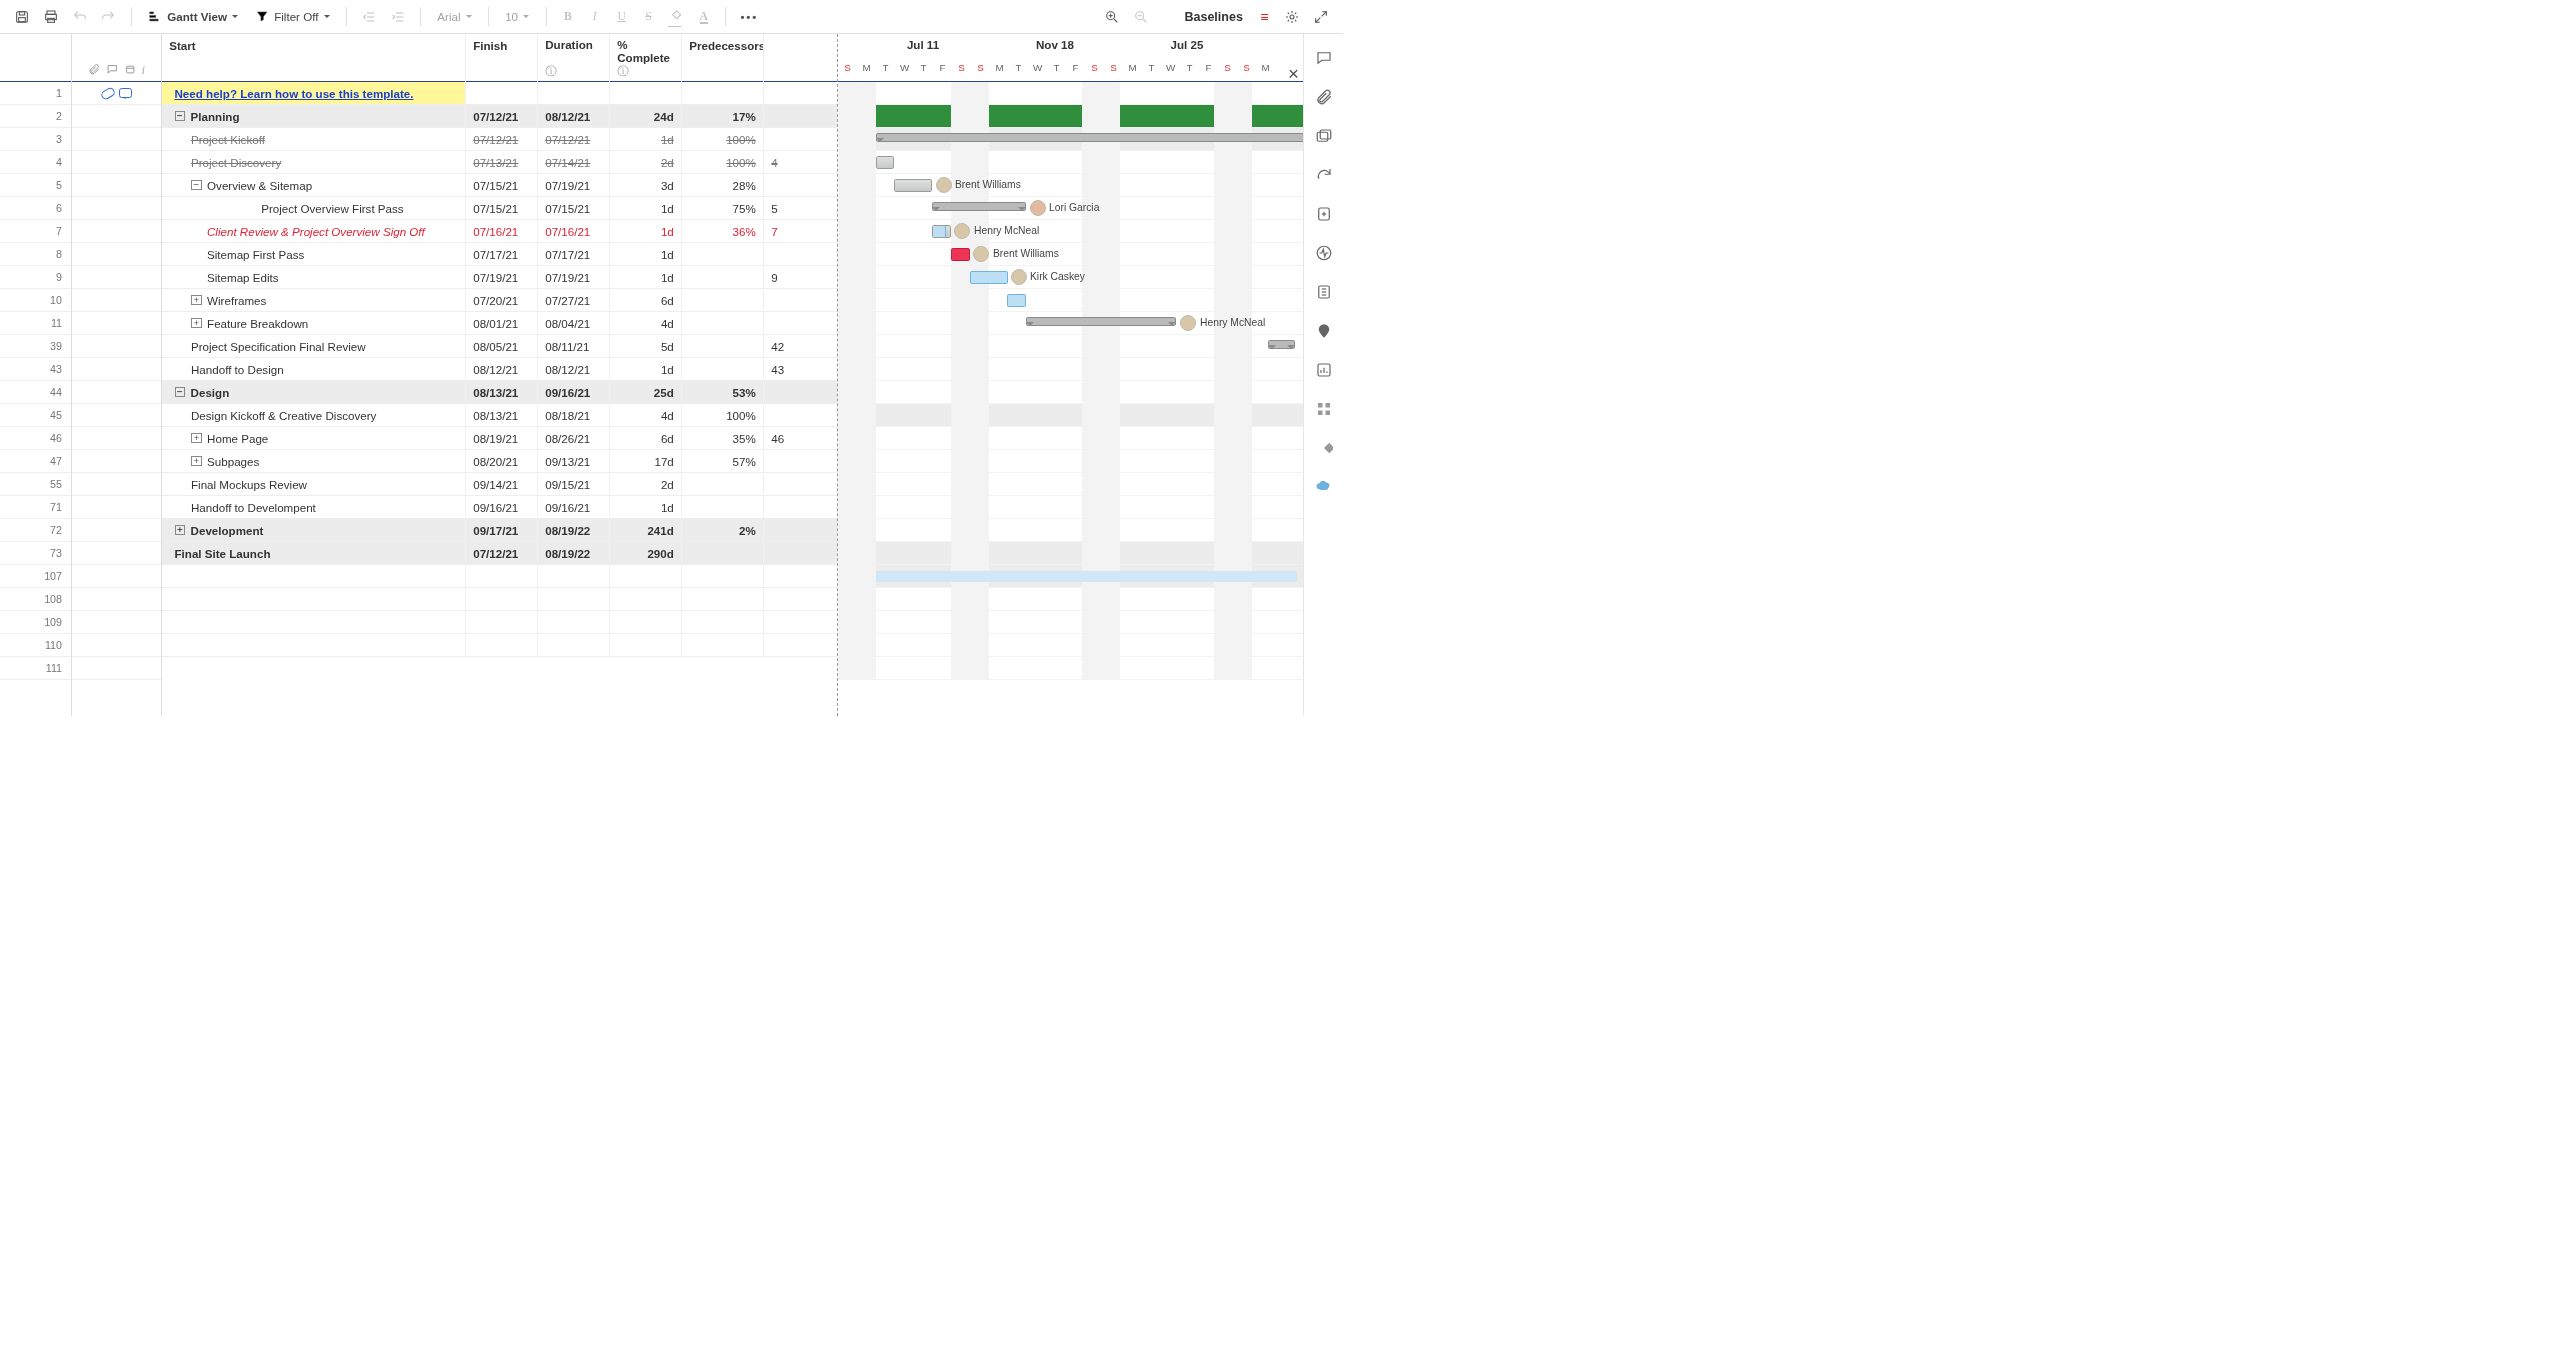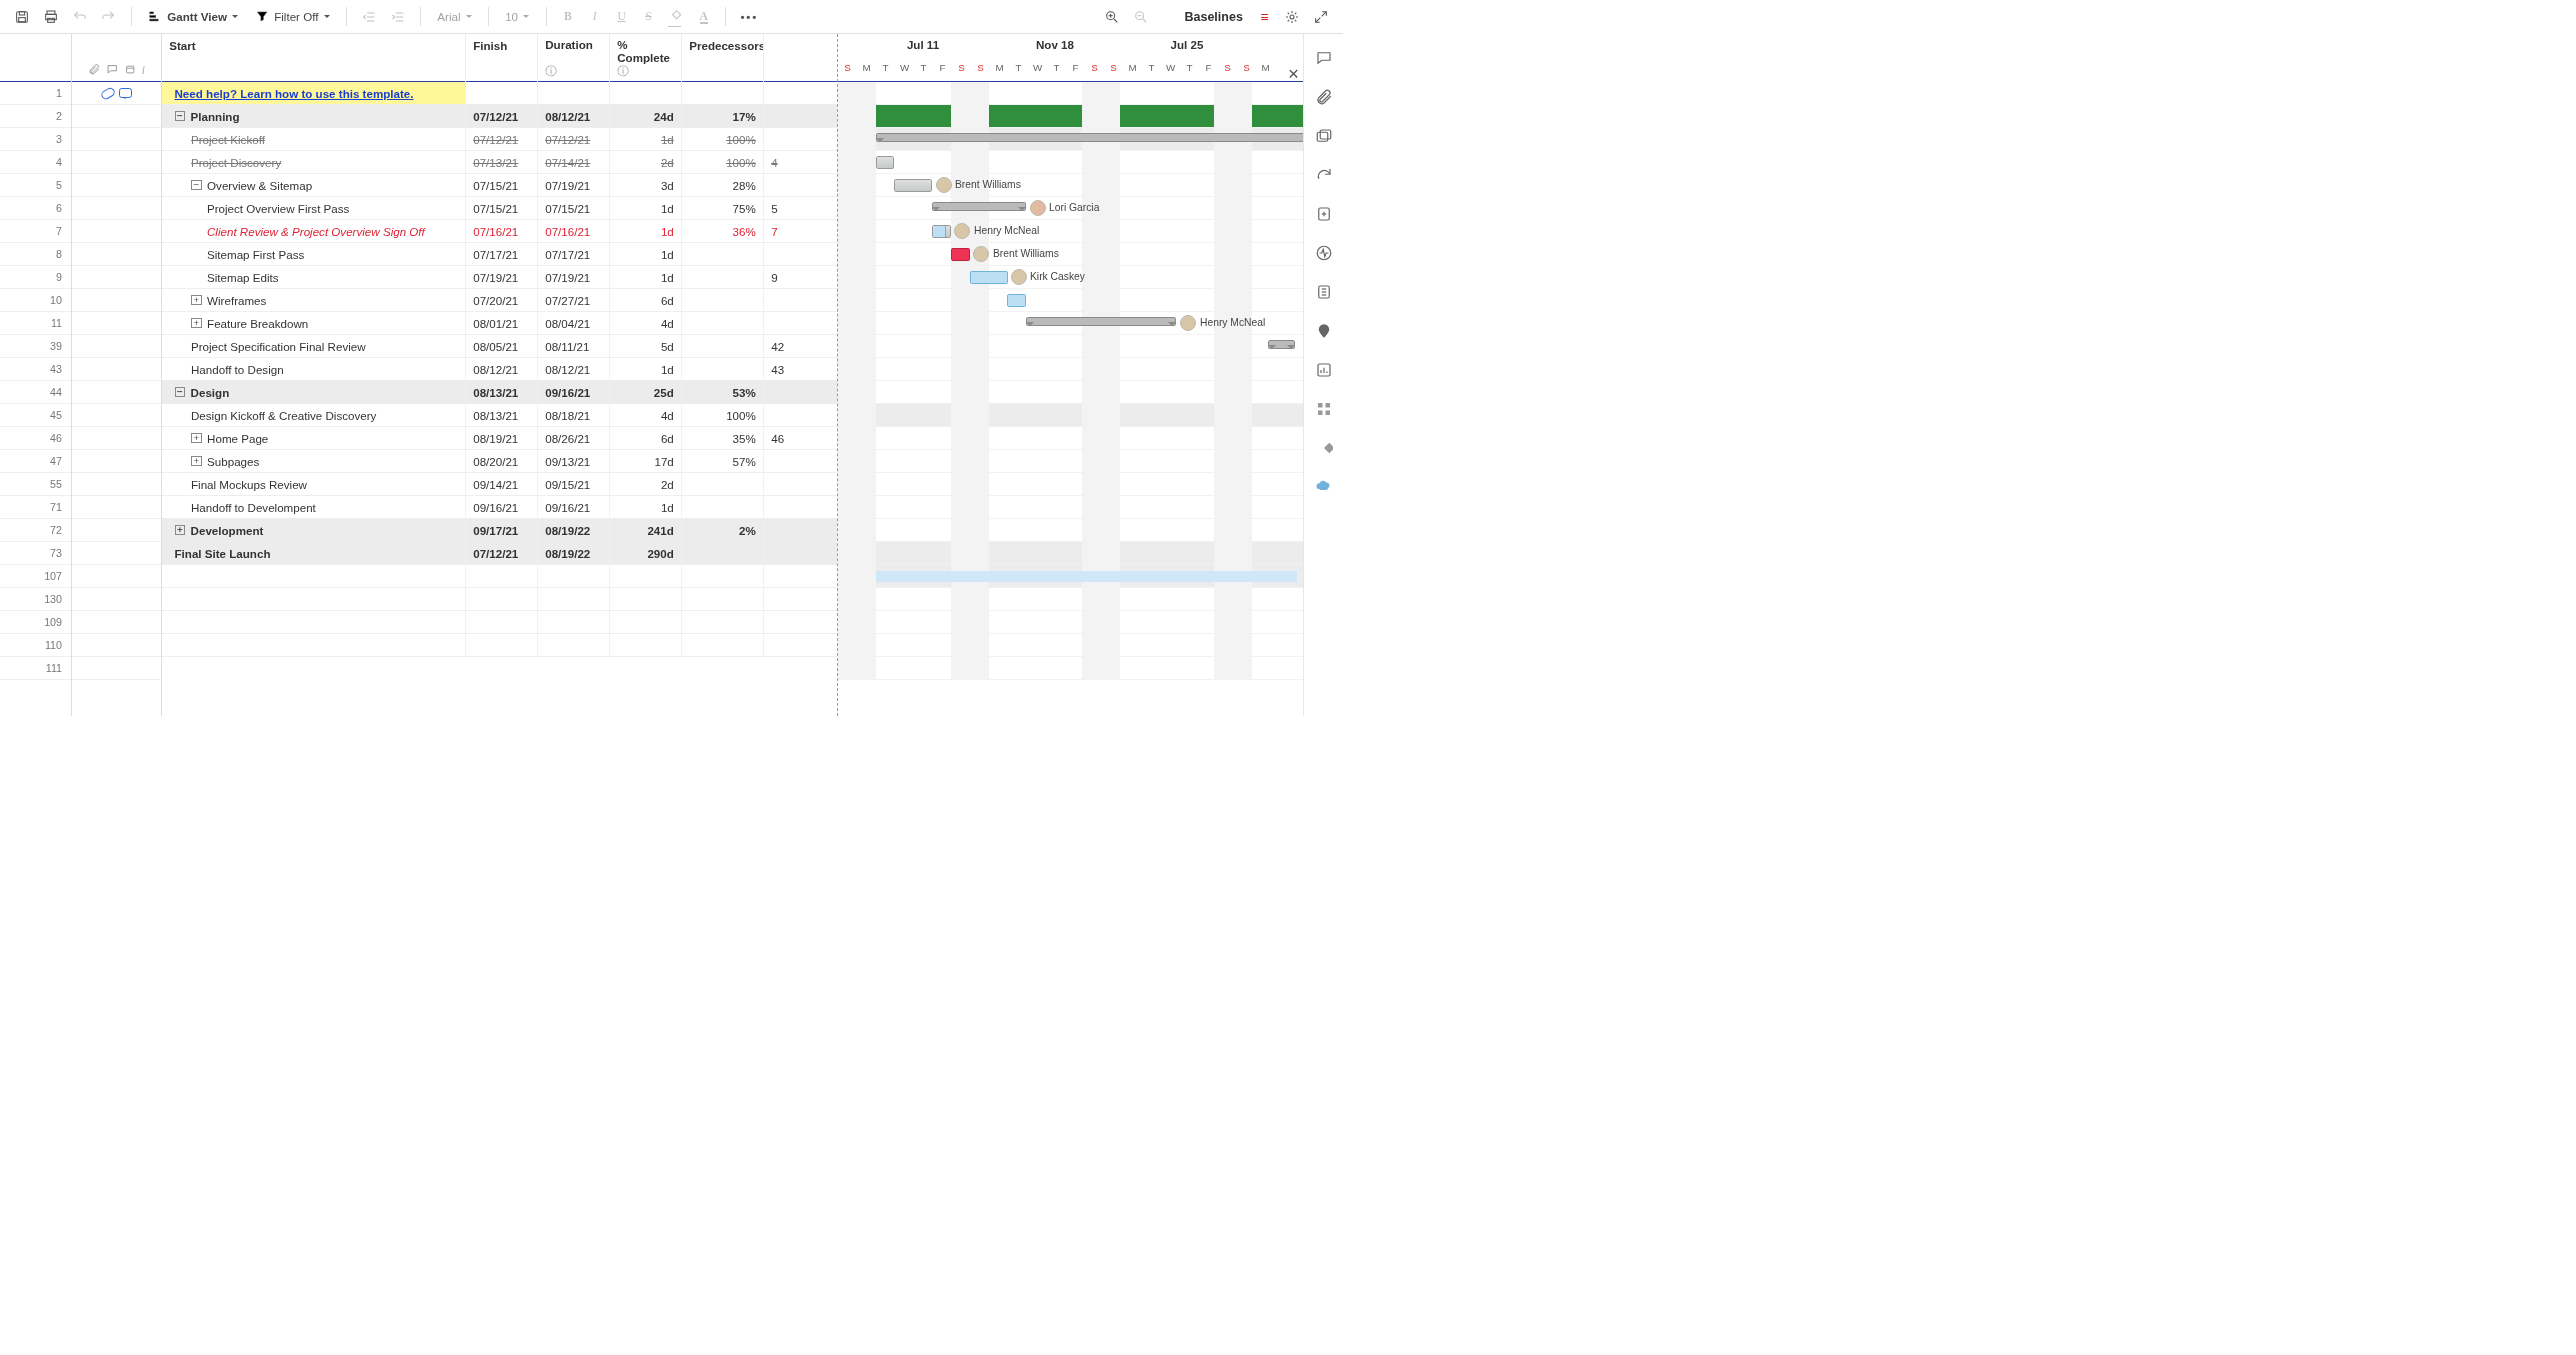--- a/index.html
+++ b/index.html
@@ -330,21 +330,21 @@
         <div class="gnum">43</div>
         <div class="gnum">44</div>
         <div class="gnum">45</div>
         <div class="gnum">46</div>
         <div class="gnum">47</div>
         <div class="gnum">55</div>
         <div class="gnum">71</div>
         <div class="gnum">72</div>
         <div class="gnum">73</div>
         <div class="gnum">107</div>
-        <div class="gnum">130</div>
+        <div class="gnum">108</div>
         <div class="gnum">109</div>
         <div class="gnum">110</div>
         <div class="gnum">111</div>
       </div>
   </div>
 
   <div class="indic">
     <div class="indic-head">
       <span><svg viewBox="0 0 24 24">
             <path d="M21 11l-9 9a5 5 0 01-7-7l9-9a3.5 3.5 0 015 5l-9 9a2 2 0 01-3-3l8-8"></path>
@@ -454,21 +454,21 @@
               <span class="expander">−</span>
               <span>Overview &amp; Sitemap</span>
             </div>
             <div class="td ">07/15/21</div>
             <div class="td ">07/19/21</div>
             <div class="td right">3d</div>
             <div class="td right">28%</div>
             <div class="td right" style="justify-content: flex-start;"></div>
           </div>
           <div class="trow">
-            <div class="td task" style="padding-left: 45px;">
+            <div class="td task" style="padding-left: 45px; justify-content: center;">
               <span>Project Overview First Pass</span>
             </div>
             <div class="td ">07/15/21</div>
             <div class="td ">07/15/21</div>
             <div class="td right">1d</div>
             <div class="td right">75%</div>
             <div class="td right" style="justify-content: flex-start;">5</div>
           </div>
           <div class="trow">
             <div class="td task" style="padding-left: 45px; font-style: italic;">

